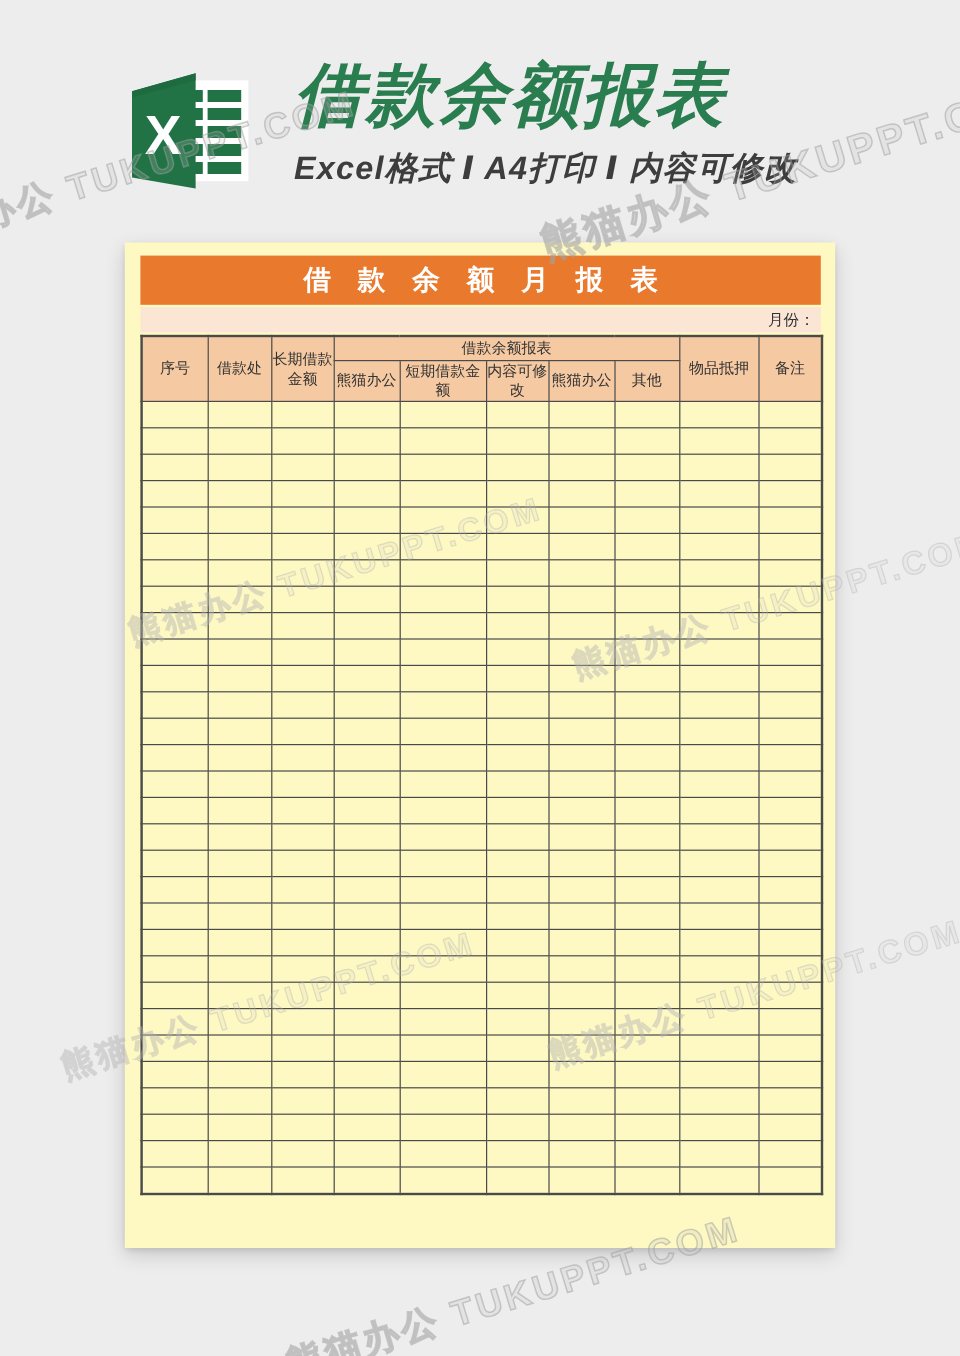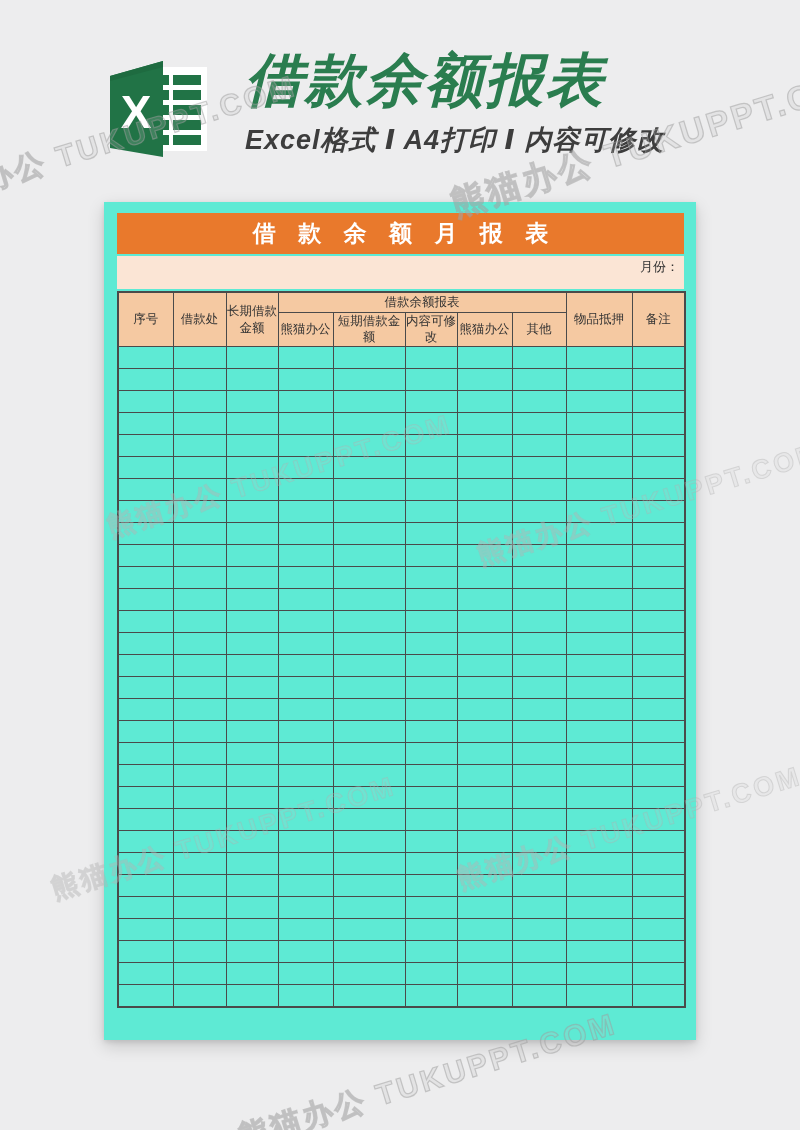--- a/index.html
+++ b/index.html
@@ -32,32 +32,32 @@
     letter-spacing:2px;line-height:1.05;white-space:nowrap;
   }
   .sub-title{
     margin-top:11px;font-size:27px;font-weight:bold;color:var(--subtitle-gray);
     letter-spacing:1px;white-space:nowrap;
   }
 
   
   .page{
     position:absolute;left:104px;top:202px;width:592px;height:838px;
-    background:#5eead4;
+    background:#fef9c3;
     box-shadow:0 6px 16px rgba(0,0,0,0.16), 0 2px 5px rgba(0,0,0,0.10);
   }
   .banner{
     margin:11px 12px 0 13px;height:41px;
     background:var(--banner-orange);
     color:#ffffff;font-size:23px;font-weight:bold;letter-spacing:8px;
     display:flex;align-items:center;justify-content:center;
     text-indent:8px;
   }
   .month-strip{
-    margin:2px 12px 0 13px;height:33px;
+    margin:2px 12px 0 13px;height:21px;
     background:var(--strip-peach);
     font-size:13px;color:#333333;
     text-align:right;line-height:21px;padding-right:5px;
   }
   table.sheet{
     margin:2px 12px 0 13px;
     border-collapse:collapse;table-layout:fixed;
     width:567px;
     border:2px solid var(--border-dark);
   }

